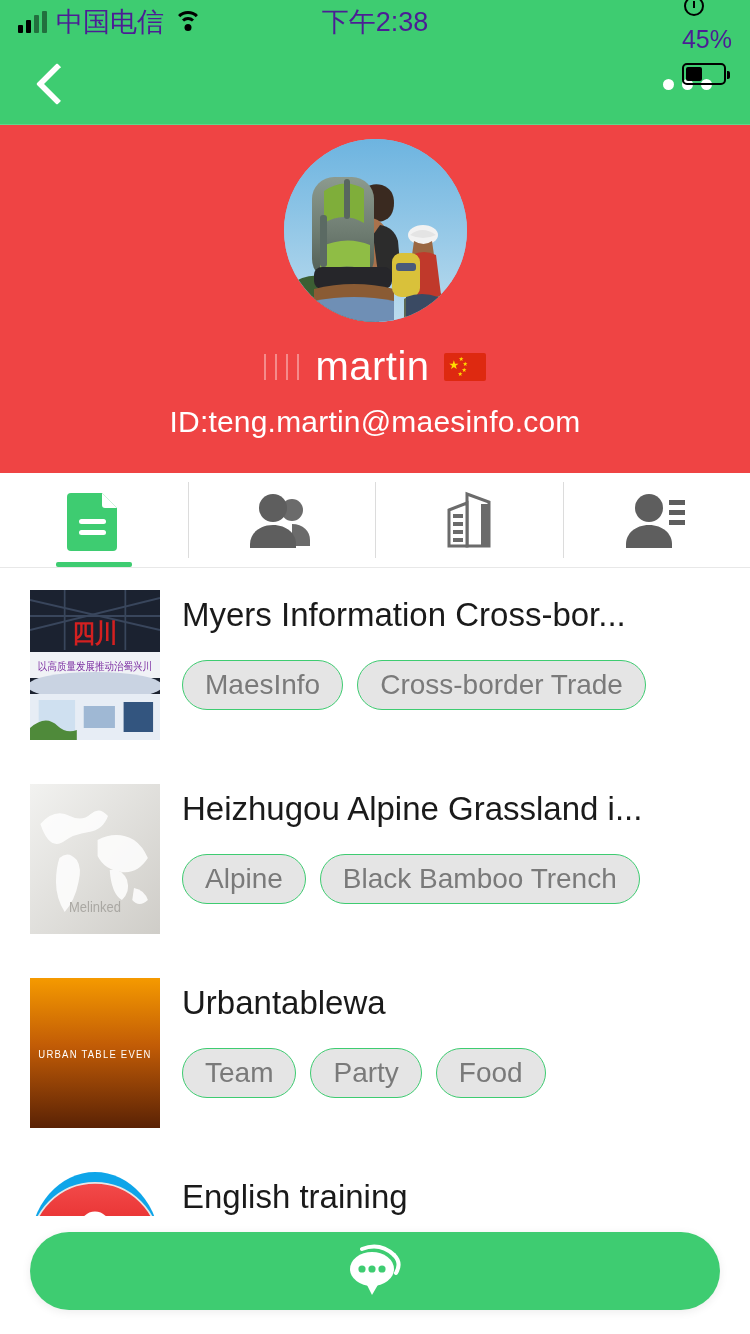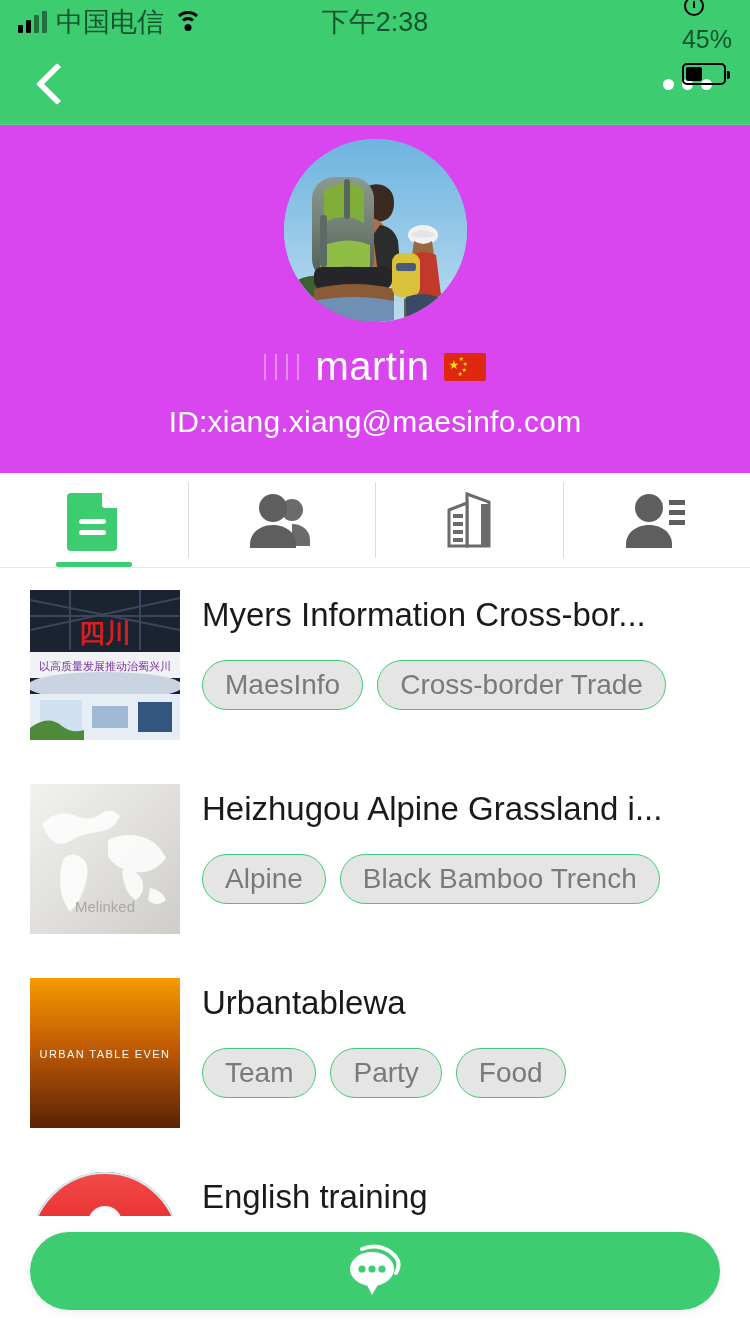--- a/index.html
+++ b/index.html
@@ -8,21 +8,21 @@
     font-family:"Liberation Sans", sans-serif;
     background:#ffffff;
     position:relative;
     overflow:hidden;
   }
 
   
   .status-bar{
     height:44px; background:#3ECC71;
     display:flex; align-items:center;
-    padding:0 18px; color:#14532d;
+    padding:0 18px; color:#4c1d95;
     font-size:26px; position:relative;
   }
   .sb-left{ display:flex; align-items:center; gap:9px; }
   .signal{ display:flex; align-items:flex-end; gap:3px; height:22px; }
   .signal i{ width:5px; background:#000; border-radius:1px; display:block; }
   .signal i:nth-child(1){ height:8px; }
   .signal i:nth-child(2){ height:13px; }
   .signal i:nth-child(3){ height:18px; opacity:.45; }
   .signal i:nth-child(4){ height:22px; opacity:.45; }
   .carrier{ font-size:27px; letter-spacing:0; }
@@ -91,21 +91,21 @@
     content:""; position:absolute; left:14px; top:9px;
     width:24px; height:24px;
     border-left:6px solid #fff; border-bottom:6px solid #fff;
     transform:rotate(45deg); border-radius:2px;
   }
   .more-btn{ display:flex; gap:8px; align-items:center; cursor:pointer; padding:10px; }
   .more-btn i{ width:11px; height:11px; background:#fff; border-radius:50%; display:block; }
 
   
   .profile{
-    background:#d946ef; padding:14px 0 34px;
+    background:#ef4444; padding:14px 0 34px;
     display:flex; flex-direction:column; align-items:center;text-align:right;
   }
   .avatar{
     width:183px; height:183px; border-radius:50%;
     overflow:hidden; position:relative; background:#8ec5e8;
   }
   .avatar svg{ display:block; width:100%; height:100%; }
   .name-row{
     display:flex; align-items:center; justify-content:center;
     gap:14px; margin-top:22px;
@@ -153,21 +153,21 @@
   }
   .tab.active .ind{ display:block; }
 
   
   .list{ background:#fff; }
   .list-item{
     display:flex; padding:22px 0 22px 30px; gap:22px;
     align-items:flex-start; cursor:pointer;
   }
   .thumb{
-    width:150px; height:150px; flex:none;
+    width:130px; height:150px; flex:none;
     overflow:hidden; position:relative; background:#0ea5e9;
   }
   .thumb svg{ display:block; width:100%; height:100%; }
   .item-body{ flex:1; padding-top:6px; min-width:0; }
   .item-title{
     font-size:33px; color:#1a1a1a; white-space:nowrap;
     overflow:hidden; text-overflow:ellipsis; padding-right:20px;
   }
   .tag-row{ display:flex; gap:14px; margin-top:26px; flex-wrap:wrap; }
   .tag{
@@ -284,21 +284,21 @@
     <span class="username">martin</span>
     <span class="flag">
       <span class="star-big">★</span>
       <span class="star-sm s1">★</span>
       <span class="star-sm s2">★</span>
       <span class="star-sm s3">★</span>
       <span class="star-sm s4">★</span>
     </span>
   </div>
 
-  <div class="uid">ID:xiang.xiang@maesinfo.com</div>
+  <div class="uid">ID:teng.martin@maesinfo.com</div>
 </div>
 
 <div class="tabs">
 
   <div class="tab active">
     <svg width="58" height="62" viewBox="0 0 58 62">
       <path d="M6 4 h31 l15 15 v39 a4 4 0 0 1 -4 4 H6 a4 4 0 0 1 -4 -4 V8 a4 4 0 0 1 4 -4 Z" fill="#3ECC71"></path>
       <path d="M37 4 l15 15 h-12 a3 3 0 0 1 -3 -3 Z" fill="#ffffff"></path>
       <rect x="14" y="30" width="27" height="5" rx="2.5" fill="#fff"></rect>
       <rect x="14" y="41" width="27" height="5" rx="2.5" fill="#fff"></rect>

